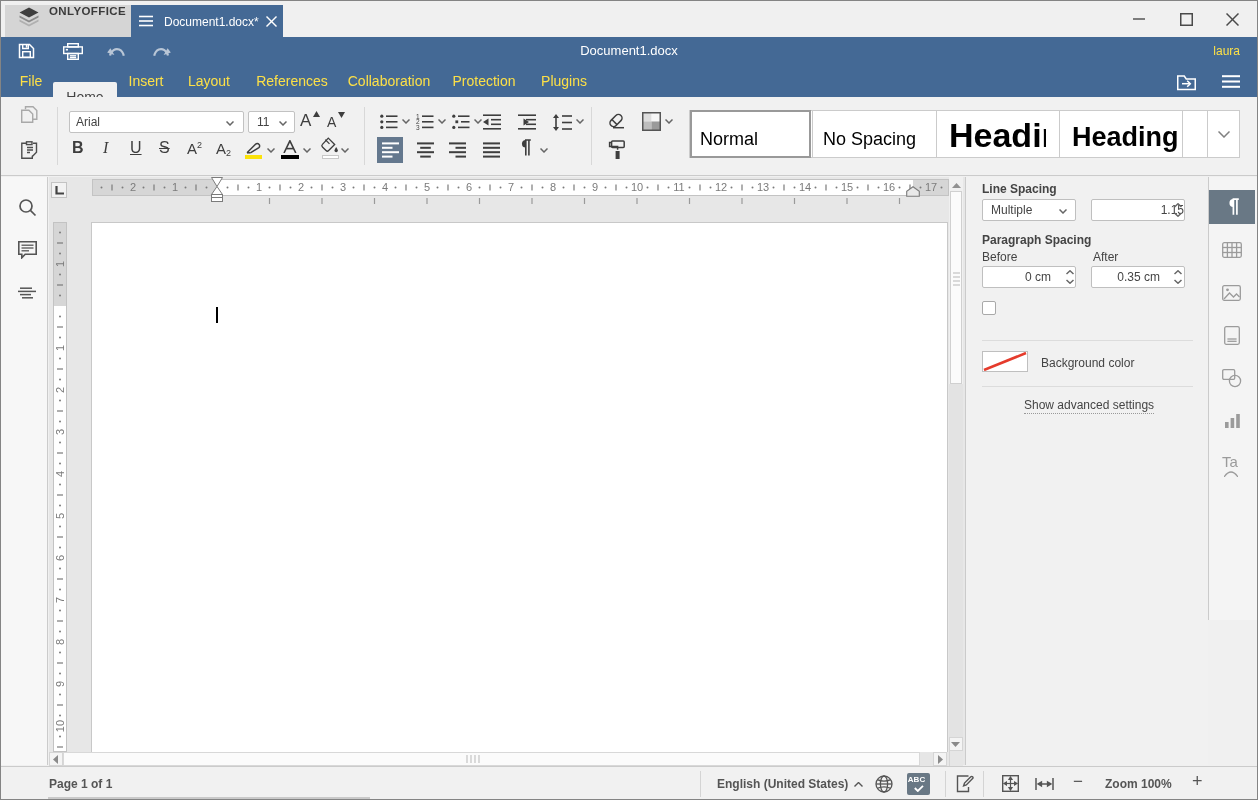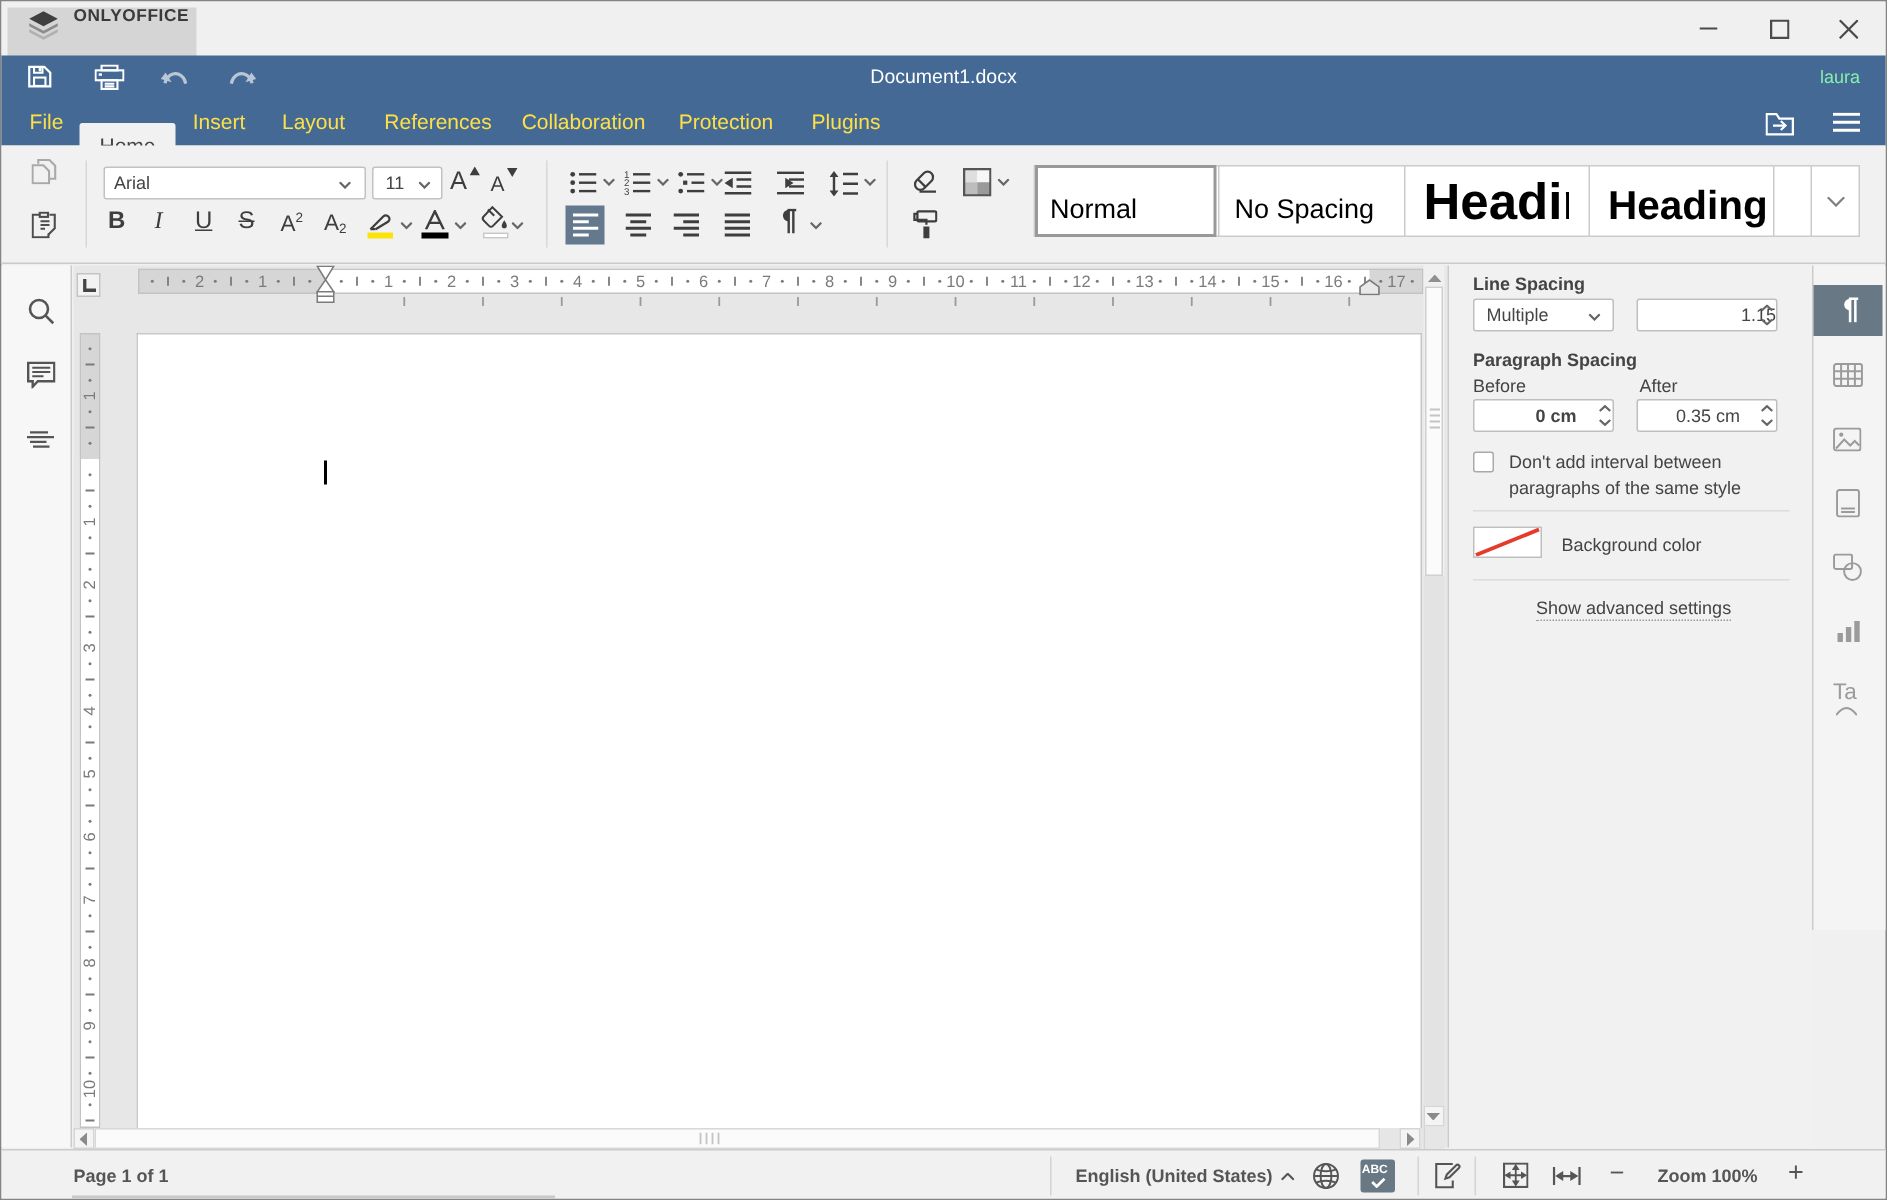--- a/index.html
+++ b/index.html
@@ -41,20 +41,36 @@
 <div class="titlebar">
  <div class="logobox">
   <svg width="30" height="24" viewBox="0 0 30 24" style="margin-left:11px">
    <g transform="translate(13,9)">
     <polygon points="0,-6.5 9.5,-1.5 0,3.5 -9.5,-1.5" fill="#3f3f3f"></polygon>
     <path d="M -9.5,1.5 L 0,6.5 L 9.5,1.5 L 9.5,3.5 L 0,8.5 L -9.5,3.5 Z" fill="#8c8c8c"></path>
     <path d="M -9.5,5.5 L 0,10.5 L 9.5,5.5 L 9.5,7.5 L 0,12.5 L -9.5,7.5 Z" fill="#b0b0b0"></path>
    </g>
   </svg>
   <span class="logotxt">ONLYOFFICE</span>
+ </div>
+ <div class="doctab">
+  <svg width="14" height="12" viewBox="0 0 14 12" style="position:absolute;left:8px;top:10px">
+   <g stroke="#fff" stroke-width="1.6">
+          <line x1="0" y1="1.5" x2="14" y2="1.5"></line>
+          <line x1="0" y1="6" x2="14" y2="6"></line>
+          <line x1="0" y1="10.5" x2="14" y2="10.5"></line>
+        </g>
+  </svg>
+  <span style="position:absolute;left:33px;top:10px;font-size:12px;">Document1.docx*</span>
+  <svg width="11" height="11" viewBox="0 0 11 11" style="position:absolute;left:135px;top:11px">
+   <g stroke="#fff" stroke-width="1.4">
+          <line x1="0.5" y1="0.5" x2="10.5" y2="10.5"></line>
+          <line x1="10.5" y1="0.5" x2="0.5" y2="10.5"></line>
+        </g>
+  </svg>
  </div>
  <div class="winbtn" style="left:1116px;">
       <svg width="12" height="2" viewBox="0 0 12 2">
         <line x1="0" y1="1" x2="12" y2="1" stroke="#4a4a4a" stroke-width="1.4"></line>
       </svg>
     </div>
  <div class="winbtn" style="left:1163px;">
       <svg width="13" height="13" viewBox="0 0 13 13">
         <rect x="0.75" y="0.75" width="11.5" height="11.5" fill="none" stroke="#4a4a4a" stroke-width="1.5"></rect>
       </svg>
@@ -88,21 +104,21 @@
  </svg>
  <svg width="19" height="14" viewBox="0 0 19 14" style="position:absolute;left:106px;top:8px">
   <path d="M3,10.5 C4,5.5 8.5,3 12.2,4.5 C14.8,5.6 16.2,8 16.8,10.8" fill="none" stroke="#b9c6d6" stroke-width="2.2"></path>
   <polygon points="0.2,7.6 7.4,9.9 3.4,3.3" fill="#b9c6d6"></polygon>
  </svg>
  <svg width="19" height="14" viewBox="0 0 19 14" style="position:absolute;left:151px;top:8px">
   <path d="M16,10.5 C15,5.5 10.5,3 6.8,4.5 C4.2,5.6 2.8,8 2.2,10.8" fill="none" stroke="#b9c6d6" stroke-width="2.2"></path>
   <polygon points="18.8,7.6 11.6,9.9 15.6,3.3" fill="#b9c6d6"></polygon>
  </svg>
  <div style="position:absolute;left:0;top:0;width:100%;height:29px;text-align:center;line-height:28px;font-size:13px;color:#fff;">Document1.docx</div>
- <div style="position:absolute;right:17px;top:0;height:29px;line-height:28px;font-size:12px;color:#86efac;">laura</div>
+ <div style="position:absolute;right:17px;top:0;height:29px;line-height:28px;font-size:12px;color:#fde047;">laura</div>
 </div>
 
 <div class="menubar">
  <div class="mtab" style="left:30px;">File</div>
     <div class="mtab" style="left:145px;">Insert</div>
     <div class="mtab" style="left:208px;">Layout</div>
     <div class="mtab" style="left:291px;">References</div>
     <div class="mtab" style="left:388px;">Collaboration</div>
     <div class="mtab" style="left:483px;">Protection</div>
     <div class="mtab" style="left:563px;">Plugins</div>
@@ -583,32 +599,31 @@
         <polyline points="0.5,0.5 4,4 7.5,0.5" class="chev"></polyline>
       </svg></div>
  <div class="spinbox" style="left:125px;top:22px;width:94px;line-height:20px;text-align:right;">1.15</div>
  <svg width="8" height="14" viewBox="0 0 8 14" style="position:absolute;left:208px;top:26px">
       <polyline points="0.5,4 4,0.8 7.5,4" class="chev"></polyline>
       <polyline points="0.5,10 4,13.2 7.5,10" class="chev"></polyline>
     </svg>
  <div class="pbold" style="position:absolute;left:16px;top:56px;">Paragraph Spacing</div>
  <div class="ptxt" style="position:absolute;left:16px;top:73px;">Before</div>
  <div class="ptxt" style="position:absolute;left:127px;top:73px;">After</div>
- <div class="spinbox" style="left:16px;top:89px;width:94px;line-height:20px;text-align:right;padding-right:24px;font-weight:bold;">0 cm</div>
+ <div class="spinbox" style="left:16px;top:89px;width:94px;line-height:20px;text-align:right;padding-right:24px;">0 cm</div>
  <svg width="8" height="14" viewBox="0 0 8 14" style="position:absolute;left:100px;top:93px">
       <polyline points="0.5,4 4,0.8 7.5,4" class="chev"></polyline>
       <polyline points="0.5,10 4,13.2 7.5,10" class="chev"></polyline>
     </svg>
  <div class="spinbox" style="left:125px;top:89px;width:94px;line-height:20px;text-align:right;padding-right:24px;">0.35 cm</div>
  <svg width="8" height="14" viewBox="0 0 8 14" style="position:absolute;left:208px;top:93px">
       <polyline points="0.5,4 4,0.8 7.5,4" class="chev"></polyline>
       <polyline points="0.5,10 4,13.2 7.5,10" class="chev"></polyline>
     </svg>
  <div style="position:absolute;left:16px;top:124px;width:14px;height:14px;background:#fff;border:1px solid #a9a9a9;border-radius:2px;"></div>
- <div class="ptxt" style="position:absolute;left:40px;top:123px;line-height:17px;">Don't add interval between<br>paragraphs of the same style</div>
  <div style="position:absolute;left:16px;top:163px;width:211px;height:1px;background:#dcdcdc;"></div>
  <div style="position:absolute;left:16px;top:174px;width:46px;height:21px;background:#fff;border:1px solid #bfbfbf;"></div>
  <svg width="44" height="19" viewBox="0 0 44 19" style="position:absolute;left:17px;top:175px">
       <line x1="1" y1="18" x2="43" y2="1" stroke="#e53b2c" stroke-width="2.6"></line>
     </svg>
  <div class="ptxt" style="position:absolute;left:75px;top:179px;">Background color</div>
  <div style="position:absolute;left:16px;top:209px;width:211px;height:1px;background:#dcdcdc;"></div>
  <div class="ptxt" style="position:absolute;left:58px;top:221px;border-bottom:1px dotted #999;padding-bottom:1px;">Show advanced settings</div>
 </div>
 

